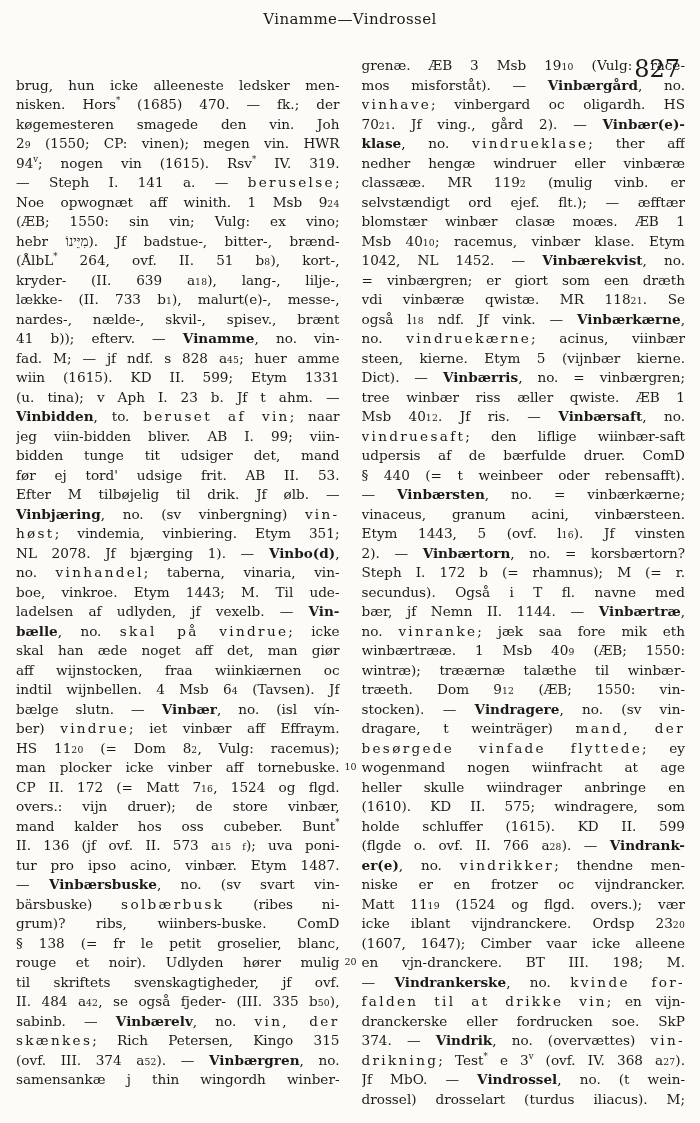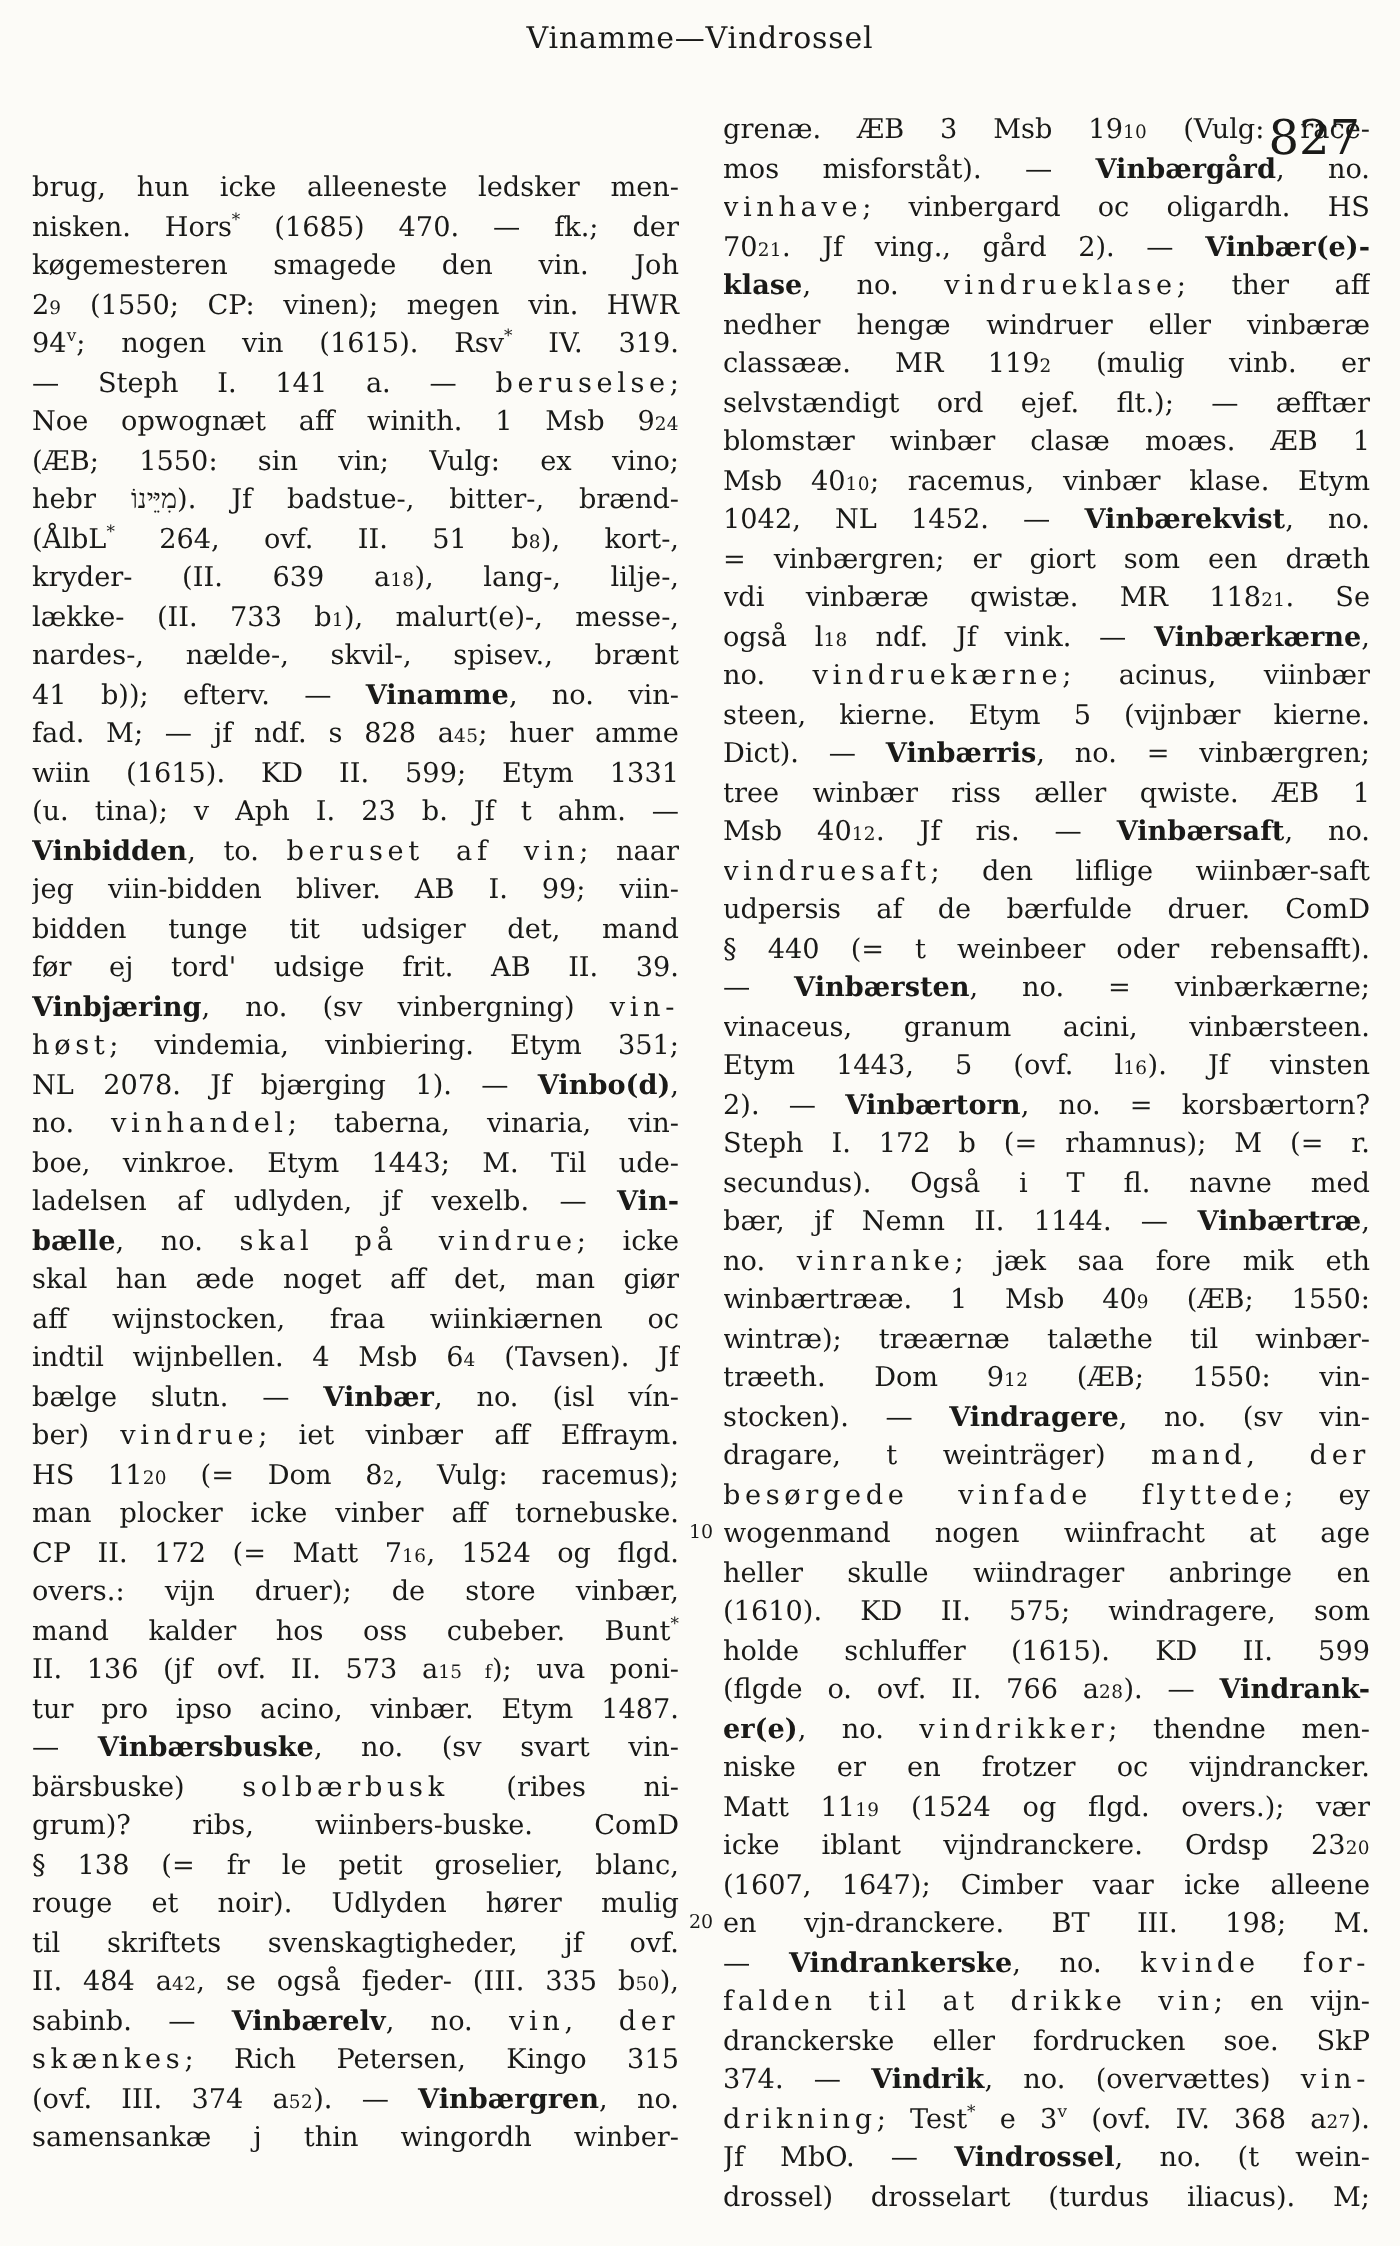--- a/index.html
+++ b/index.html
@@ -84,21 +84,22 @@
         <div class="line">kryder- (II. 639 a<span class="rf">18</span>), lang-, lilje-,</div>
         <div class="line">lække- (II. 733 b<span class="rf">1</span>), malurt(e)-, messe-,</div>
         <div class="line">nardes-, nælde-, skvil-, spisev., brænt</div>
         <div class="line">41 b)); efterv. — <b>Vinamme</b>, no. vin-</div>
         <div class="line">fad. M; — jf ndf. s 828 a<span class="rf">45</span>; huer amme</div>
         <div class="line">wiin (1615). KD II. 599; Etym 1331</div>
         <div class="line">(u. tina); v Aph I. 23 b. Jf t ahm. —</div>
         <div class="line"><b>Vinbidden</b>, to. <span class="sp">beruset af vin</span>; naar</div>
         <div class="line">jeg viin-bidden bliver. AB I. 99; viin-</div>
         <div class="line">bidden tunge tit udsiger det, mand</div>
-        <div class="line">før ej tord' udsige frit. AB II. 39.</div>
+        <div class="line">før ej tord' udsige frit. AB II. 53.</div>
+        <div class="line">Efter M tilbøjelig til drik. Jf ølb. —</div>
         <div class="line"><b>Vinbjæring</b>, no. (sv vinbergning) <span class="sp">vin-</span></div>
         <div class="line"><span class="sp">høst</span>; vindemia, vinbiering. Etym 351;</div>
         <div class="line">NL 2078. Jf bjærging 1). — <b>Vinbo(d)</b>,</div>
         <div class="line">no. <span class="sp">vinhandel</span>; taberna, vinaria, vin-</div>
         <div class="line">boe, vinkroe. Etym 1443; M. Til ude-</div>
         <div class="line">ladelsen af udlyden, jf vexelb. — <b>Vin-</b></div>
         <div class="line"><b>bælle</b>, no. <span class="sp">skal på vindrue</span>; icke</div>
         <div class="line">skal han æde noget aff det, man giør</div>
         <div class="line">aff wijnstocken, fraa wiinkiærnen oc</div>
         <div class="line">indtil wijnbellen. 4 Msb 6<span class="rf">4</span> (Tavsen). Jf</div>

